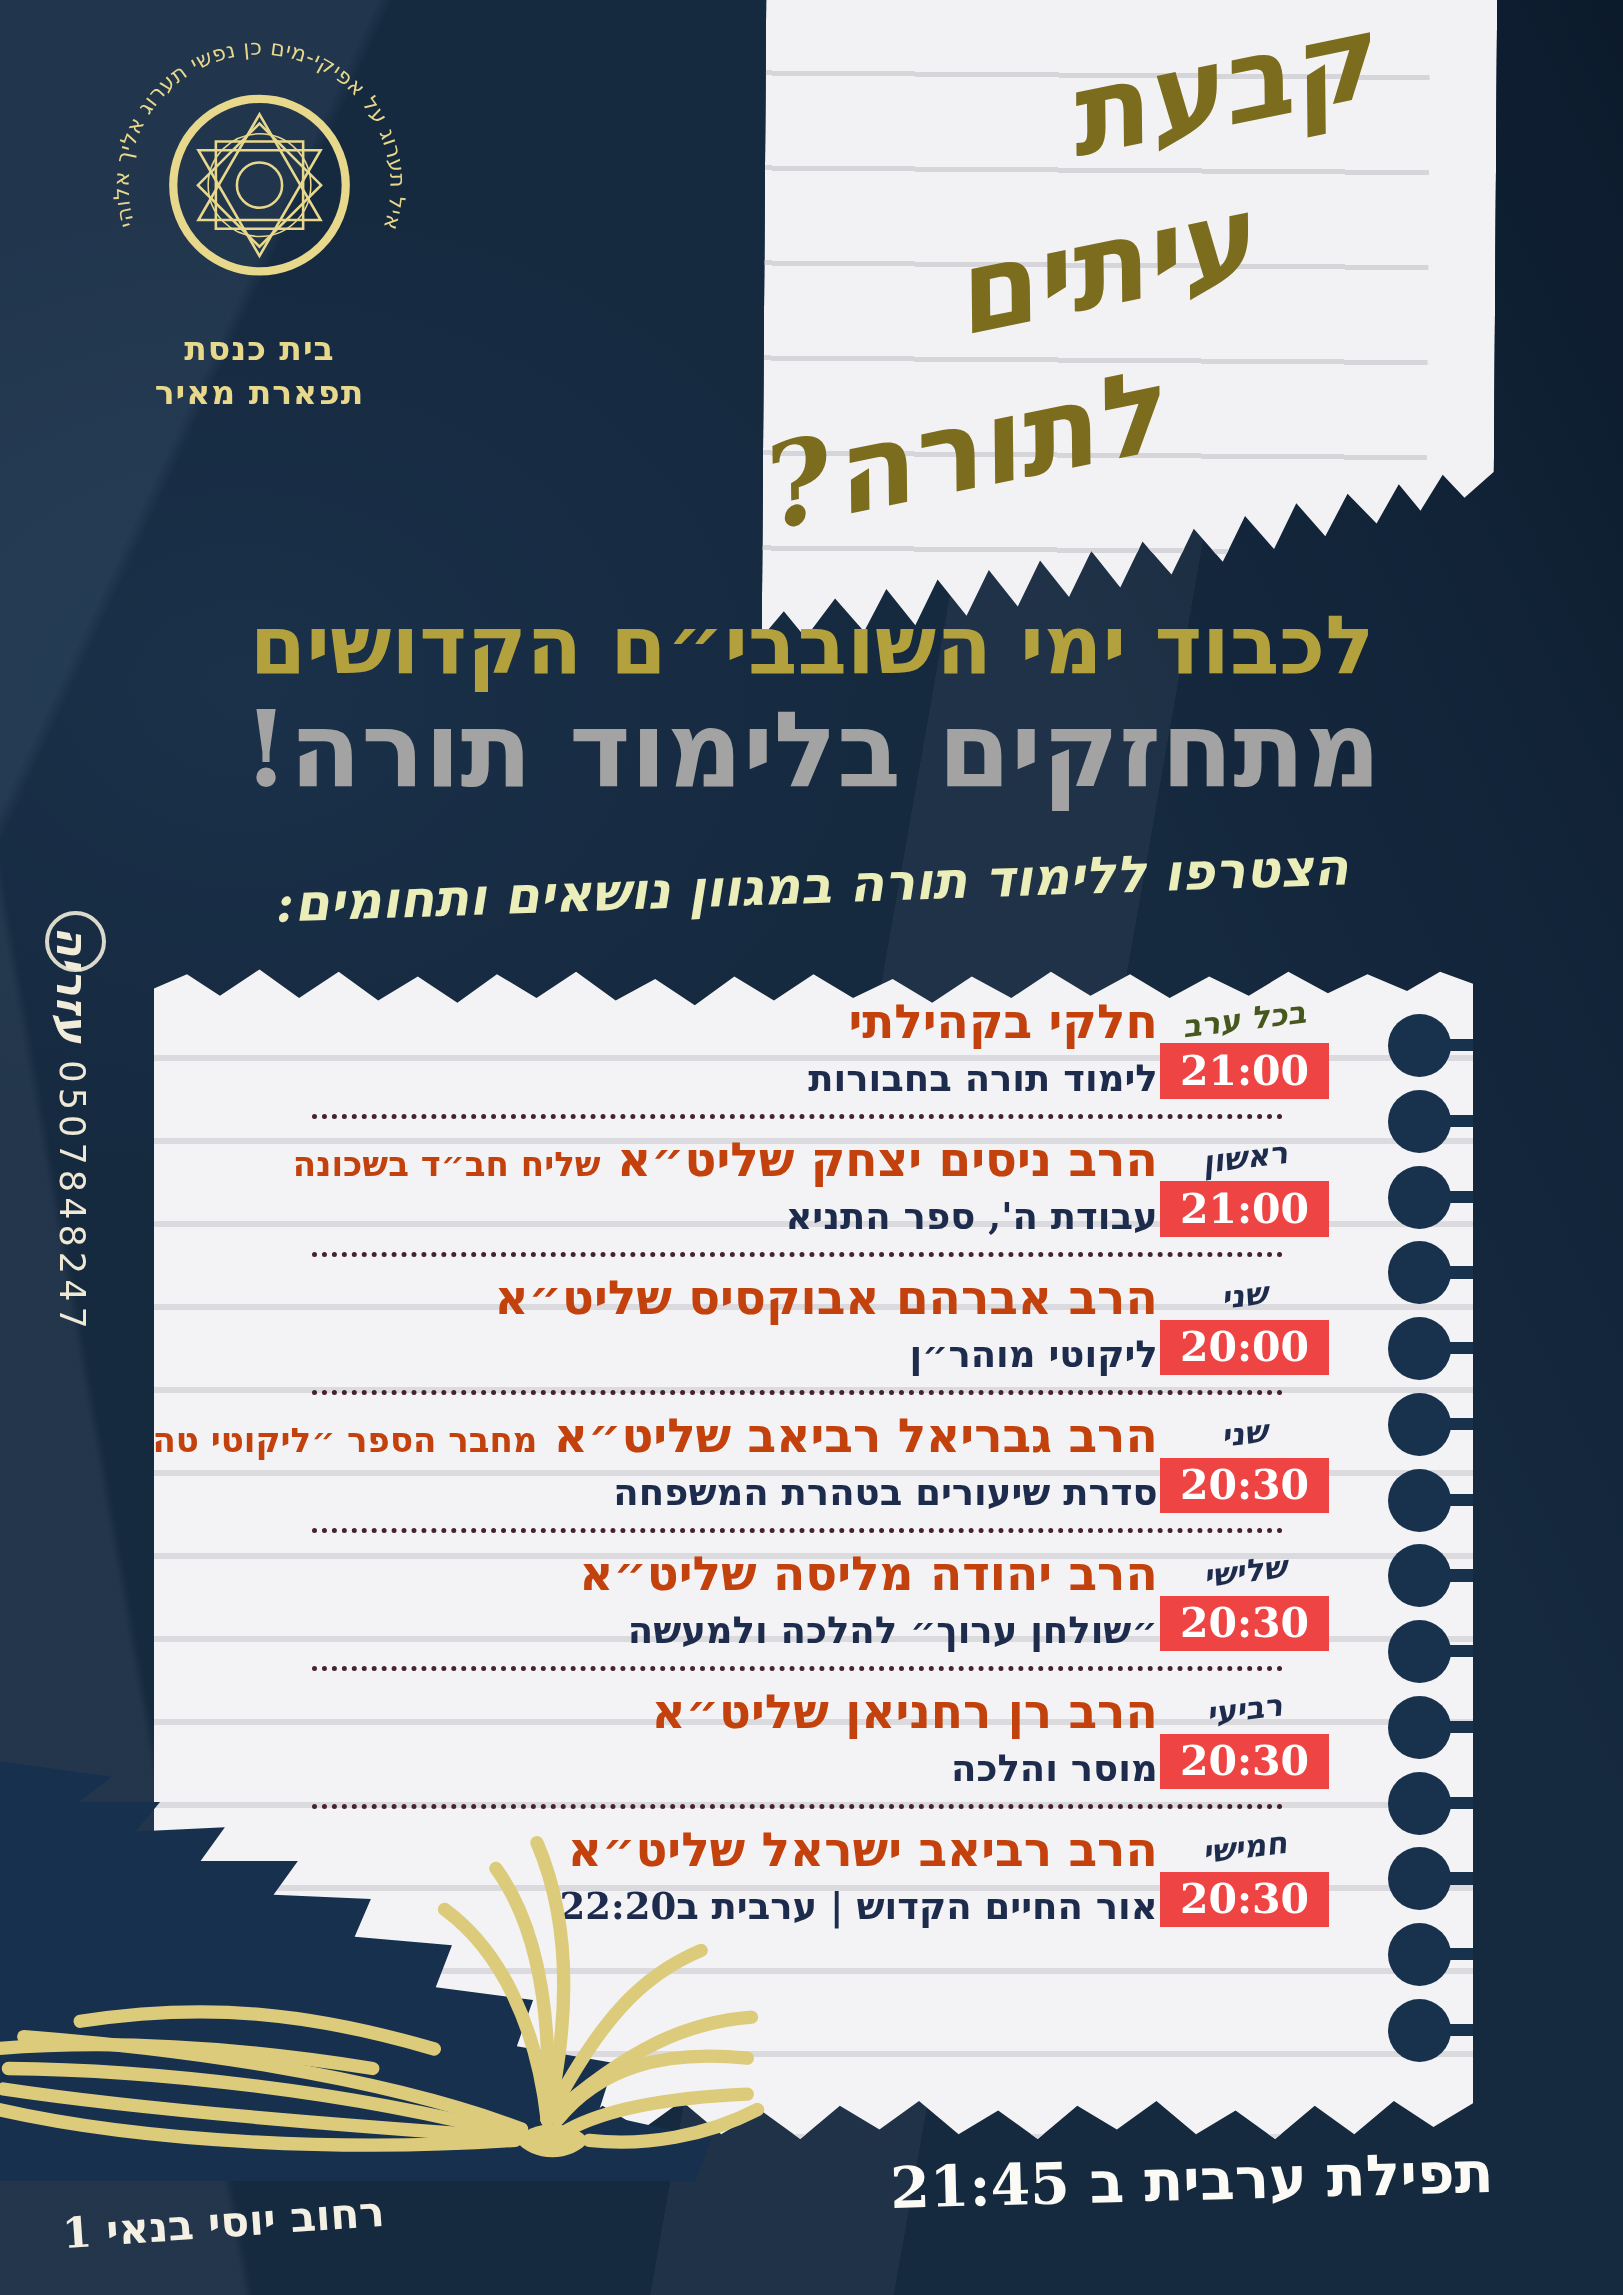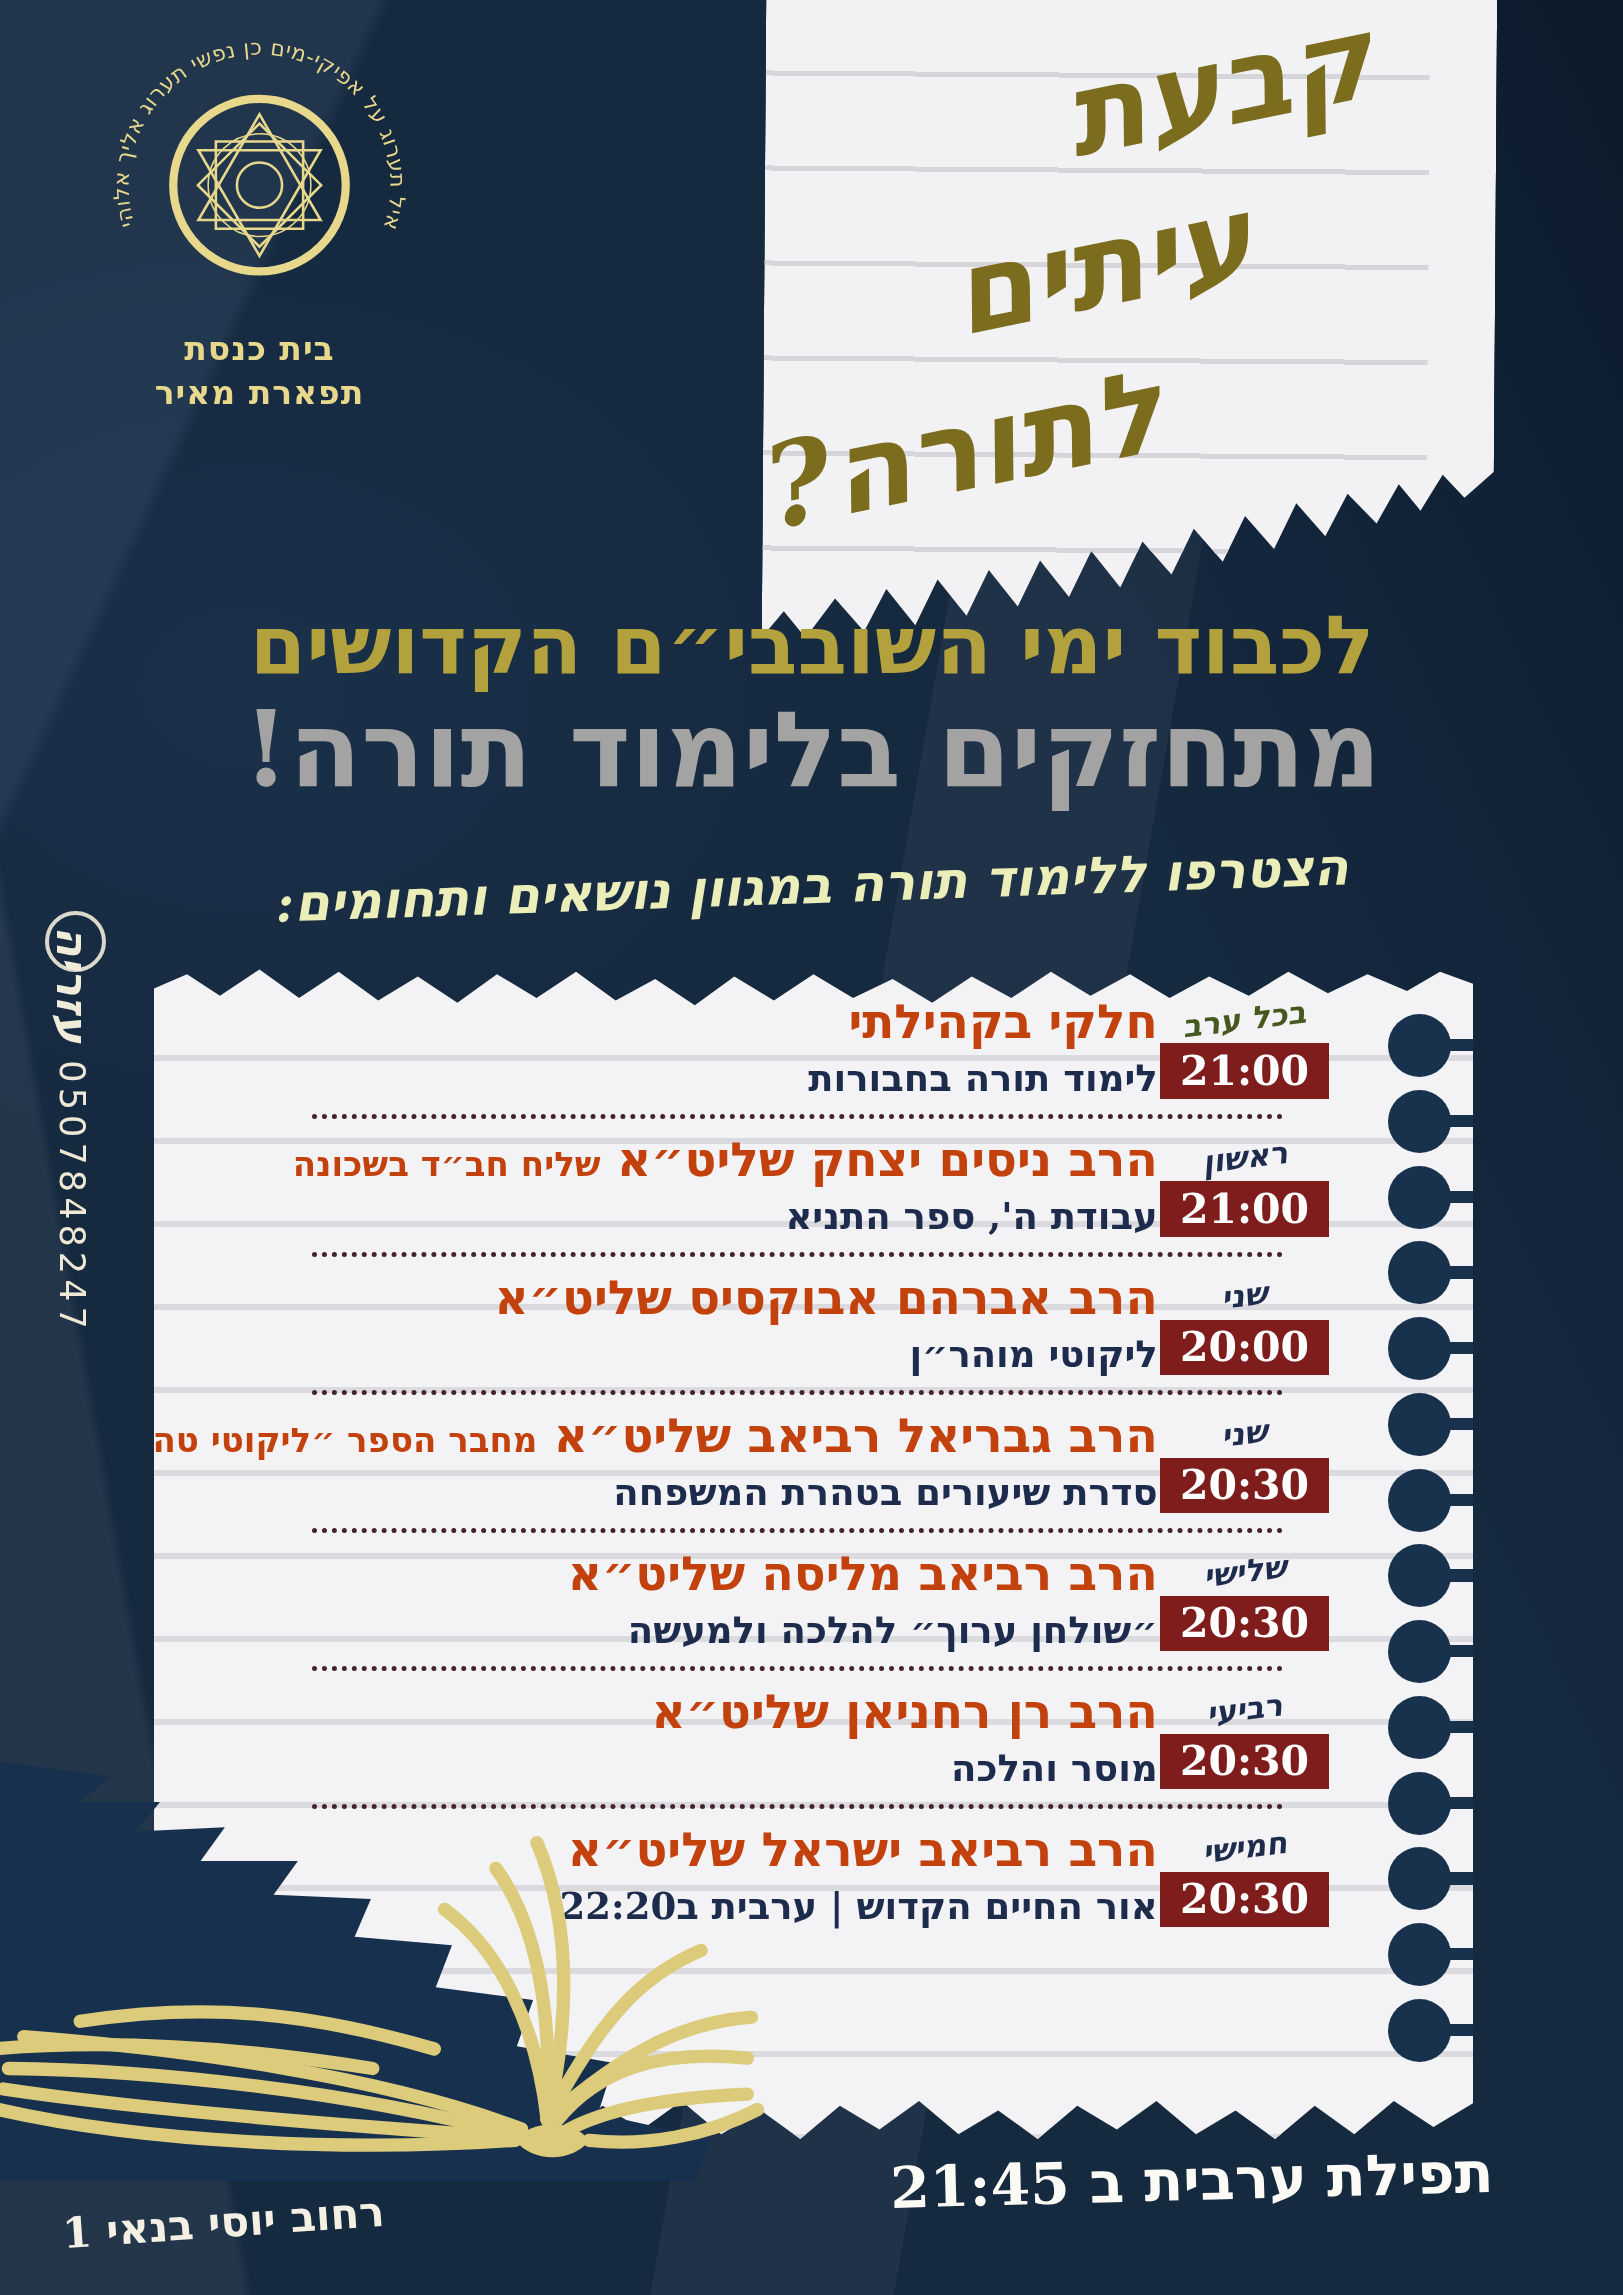--- a/index.html
+++ b/index.html
@@ -57,21 +57,21 @@
     display:flex;flex-direction:column;justify-content:space-between;}
   .hole{width:63px;height:63px;border-radius:50%;background:#18324e;position:relative;flex:none;}
   .hole::after{content:"";position:absolute;left:49px;top:25px;width:82px;height:12.3px;background:#18324e;}
   
   .rows{position:absolute;top:40px;left:40px;right:154px;direction:rtl;}
   .row{display:flex;gap:12.3px;align-items:flex-start;padding:8.2px 0 5.1px 0;}
   .side{width:149px;flex:none;display:flex;flex-direction:column;align-items:center;gap:6.2px;padding-top:5.1px;}
   .day{font-family:"DejaVu Serif","DejaVu Sans",serif;font-style:italic;font-weight:bold;
     font-size:31px;color:#1d2b4c;transform:rotate(-7deg);white-space:nowrap;}
   .day.green{color:#47581f;}
-  .time{background:#7f1d1d;color:#ffffff;font-family:"DejaVu Serif","DejaVu Sans",serif;
+  .time{background:#ef4444;color:#ffffff;font-family:"DejaVu Serif","DejaVu Sans",serif;
     font-weight:bold;font-size:41px;padding:5.1px 19.5px;line-height:1.1;text-align:right;}
   .mcol{flex:1;min-width:0;}
   .title{font-family:"DejaVu Serif","DejaVu Sans",serif;font-weight:bold;font-size:47px;
     color:#c2410c;line-height:1.12;white-space:nowrap;}
   .title .small{font-size:34px;}
   .sub{font-family:"DejaVu Serif","DejaVu Sans",serif;font-weight:bold;font-size:37px;
     color:#1d2b4c;margin-top:8.2px;line-height:1.15;}
   .sep{border-top:5.1px dotted #46222c;margin:9.2px 36px 7.2px 118px;height:0;}
   
   .blob{position:absolute;left:-10.3px;top:1760px;width:811px;height:421px;background:#16304e;
@@ -206,21 +206,21 @@
       </div>
     </div>
     <div class="sep"></div>
 
     <div class="row">
       <div class="side">
         <div class="day">שלישי</div>
         <div class="time">20:30</div>
       </div>
       <div class="mcol">
-        <div class="title"><span>הרב רביאב מליסה שליט״א</span> <span class="small"></span></div>
+        <div class="title"><span>הרב יהודה מליסה שליט״א</span> <span class="small"></span></div>
         <div class="sub">״שולחן ערוך״ להלכה ולמעשה</div>
       </div>
     </div>
     <div class="sep"></div>
 
     <div class="row">
       <div class="side">
         <div class="day">רביעי</div>
         <div class="time">20:30</div>
       </div>

